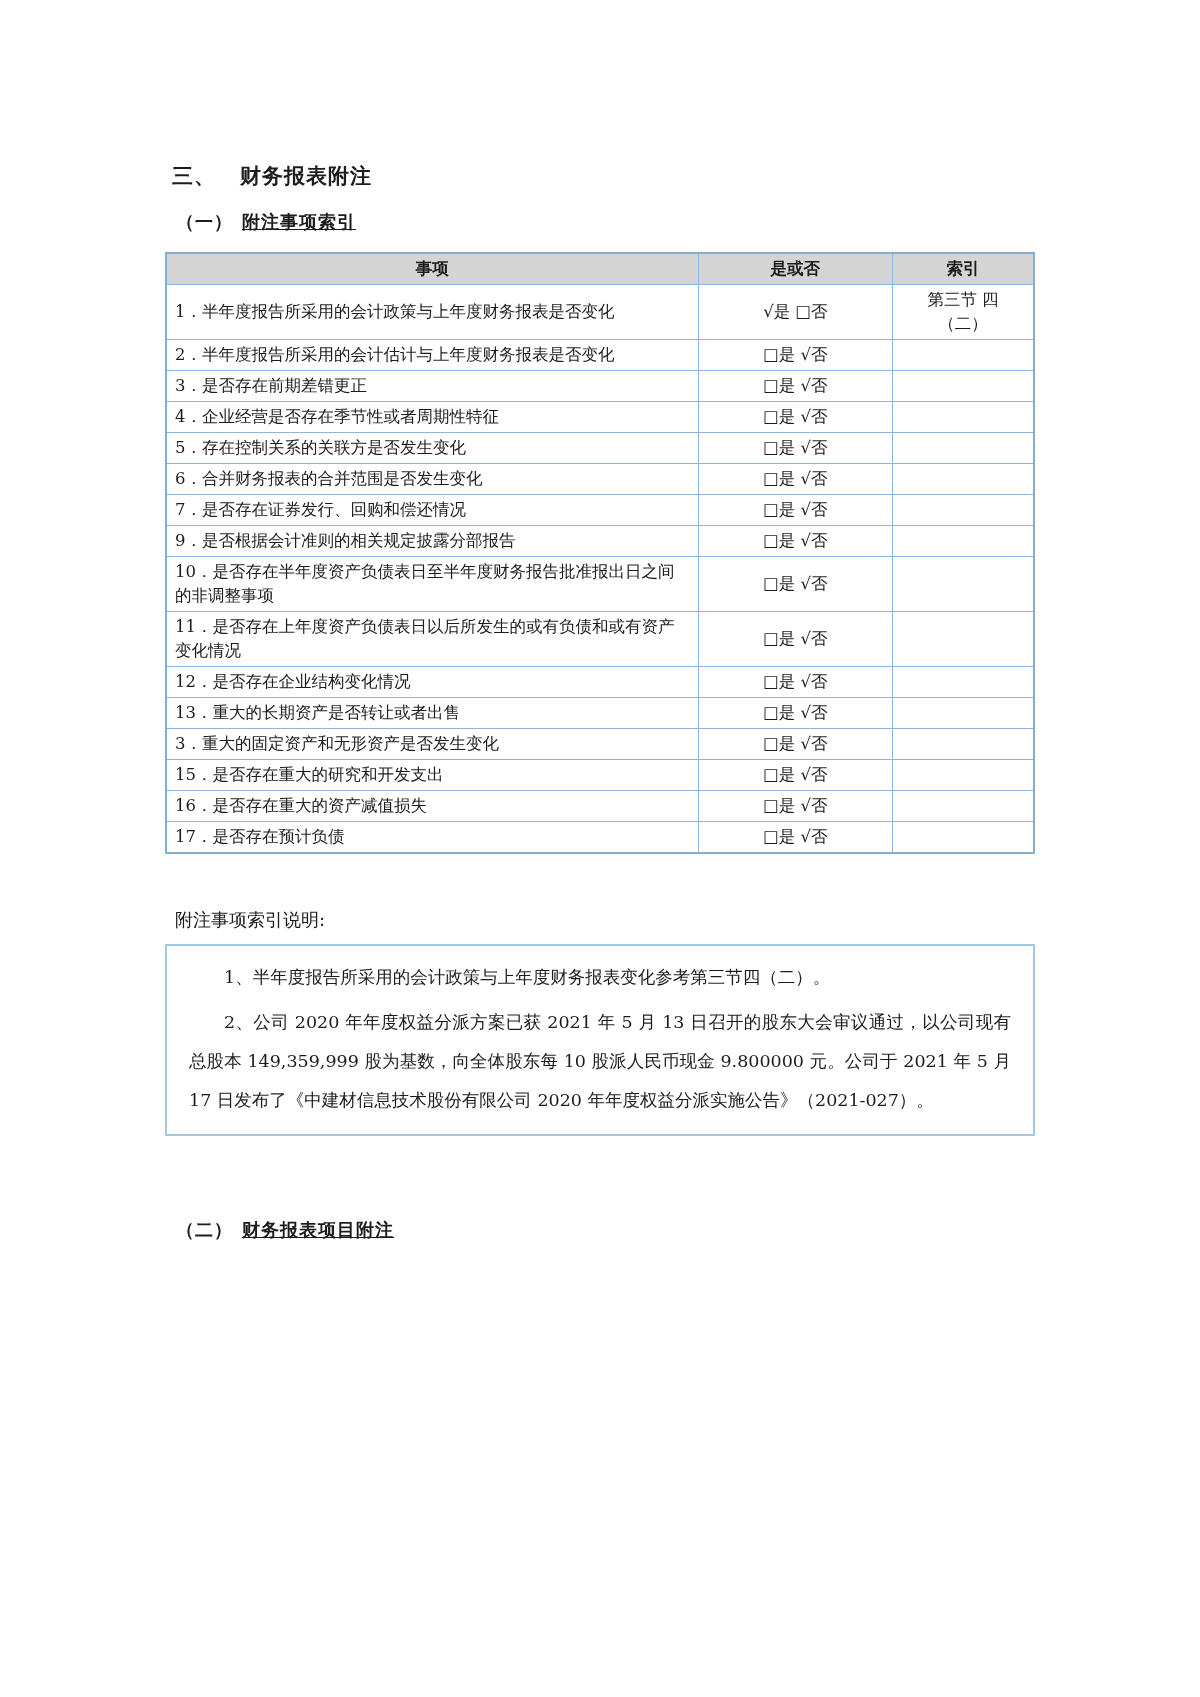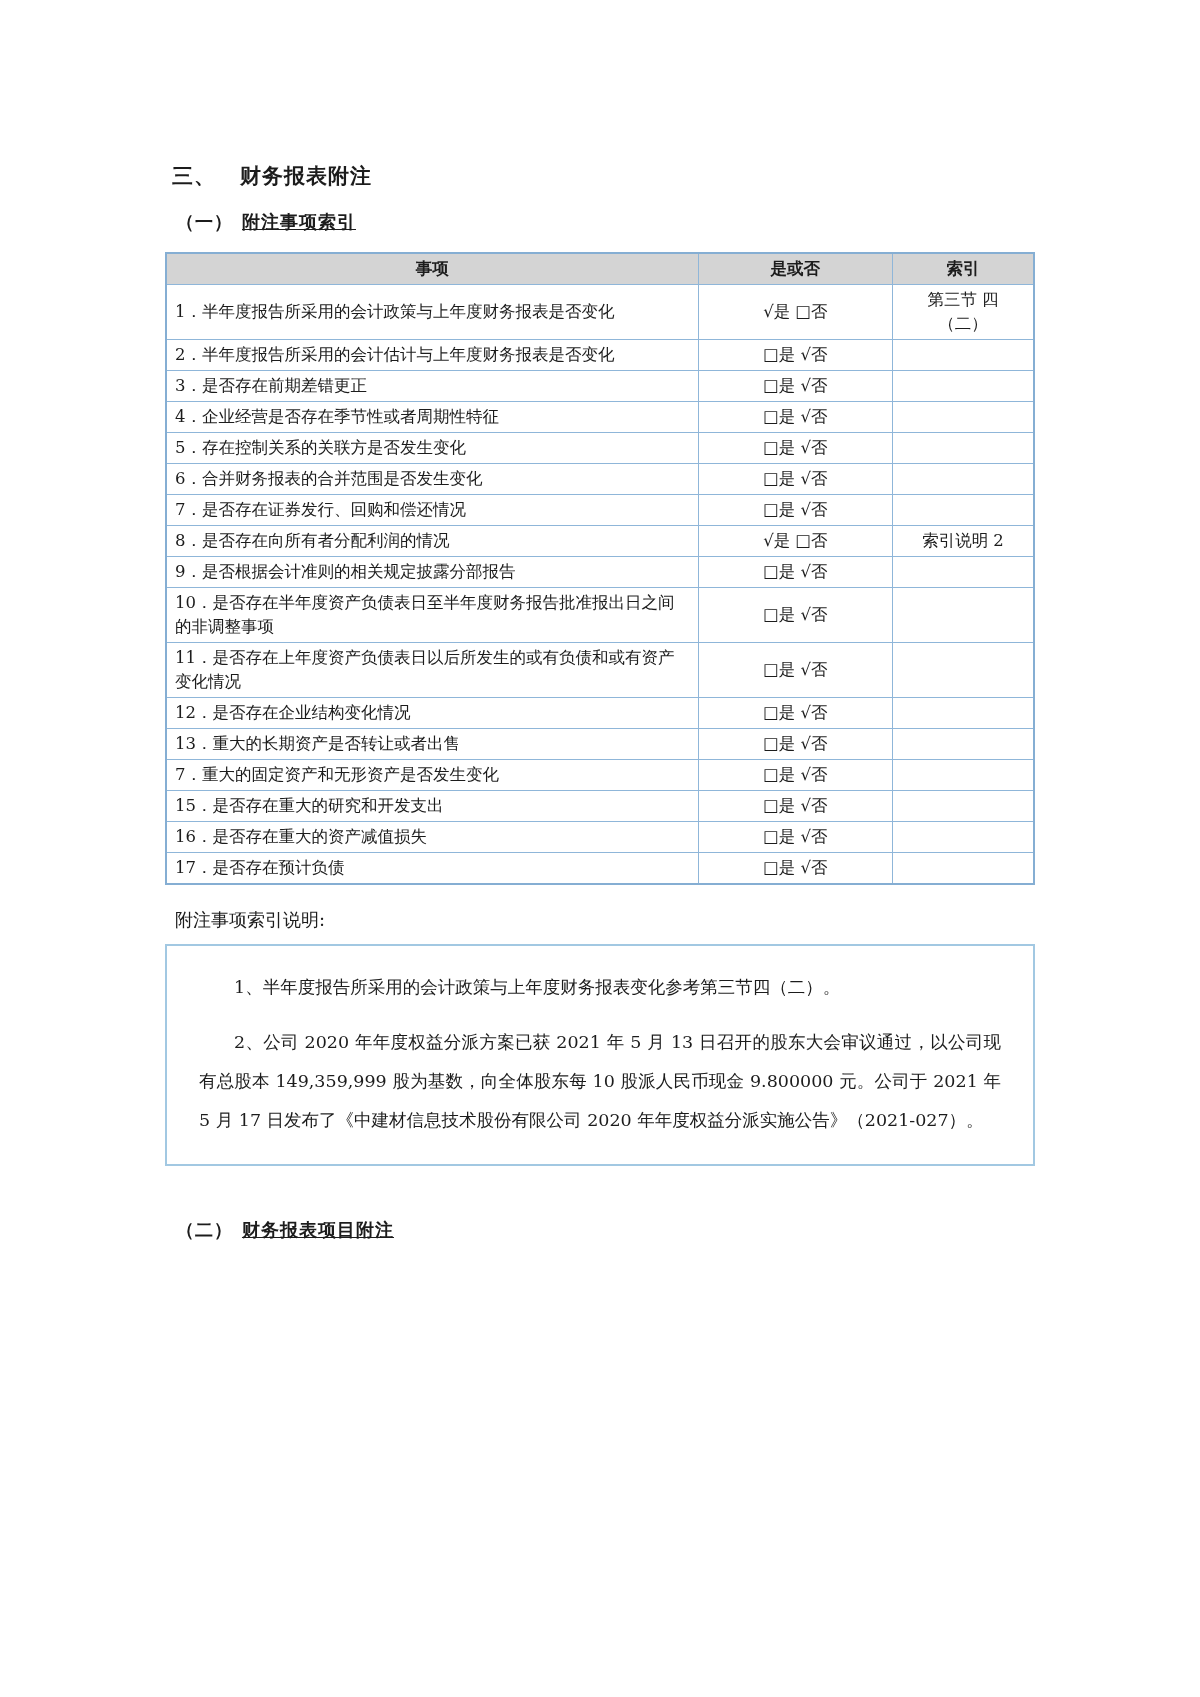--- a/index.html
+++ b/index.html
@@ -39,21 +39,21 @@
   td.c-idx{text-align:center;white-space:pre-line;padding:3px 2px;}
 
   
   .notes-heading{position:absolute;left:175px;top:908px;font-size:18px;font-weight:normal;text-align:center;}
   .notes-box{
     position:absolute;left:165px;top:944px;width:870px;box-sizing:border-box;
     border:2px solid #a2c8e2;
     padding:6px 16px 8px 16px;
     font-size:17.5px;
   }
-  .notes-box p{margin:16px;text-indent:2em;line-height:39px;text-align:justify;}
+  .notes-box p{margin:6px;text-indent:2em;line-height:39px;text-align:justify;}
 
   
   .page-number{
     position:absolute;left:0;top:1554px;width:1200px;
     text-align:center;font-size:15px;color:#333;
   }
 </style>
 </head>
 <body>
 
@@ -111,25 +111,20 @@
         <td class="c-item">6．合并财务报表的合并范围是否发生变化</td>
         <td class="c-yn">□是 √否</td>
         <td class="c-idx"></td>
       </tr>
       <tr>
         <td class="c-item">7．是否存在证券发行、回购和偿还情况</td>
         <td class="c-yn">□是 √否</td>
         <td class="c-idx"></td>
       </tr>
       <tr>
-        <td class="c-item">8．是否存在向所有者分配利润的情况</td>
-        <td class="c-yn">√是 □否</td>
-        <td class="c-idx">索引说明 2</td>
-      </tr>
-      <tr>
         <td class="c-item">9．是否根据会计准则的相关规定披露分部报告</td>
         <td class="c-yn">□是 √否</td>
         <td class="c-idx"></td>
       </tr>
       <tr>
         <td class="c-item">10．是否存在半年度资产负债表日至半年度财务报告批准报出日之间的非调整事项</td>
         <td class="c-yn">□是 √否</td>
         <td class="c-idx"></td>
       </tr>
       <tr>
@@ -141,21 +136,21 @@
         <td class="c-item">12．是否存在企业结构变化情况</td>
         <td class="c-yn">□是 √否</td>
         <td class="c-idx"></td>
       </tr>
       <tr>
         <td class="c-item">13．重大的长期资产是否转让或者出售</td>
         <td class="c-yn">□是 √否</td>
         <td class="c-idx"></td>
       </tr>
       <tr>
-        <td class="c-item">7．重大的固定资产和无形资产是否发生变化</td>
+        <td class="c-item">3．重大的固定资产和无形资产是否发生变化</td>
         <td class="c-yn">□是 √否</td>
         <td class="c-idx"></td>
       </tr>
       <tr>
         <td class="c-item">15．是否存在重大的研究和开发支出</td>
         <td class="c-yn">□是 √否</td>
         <td class="c-idx"></td>
       </tr>
       <tr>
         <td class="c-item">16．是否存在重大的资产减值损失</td>

